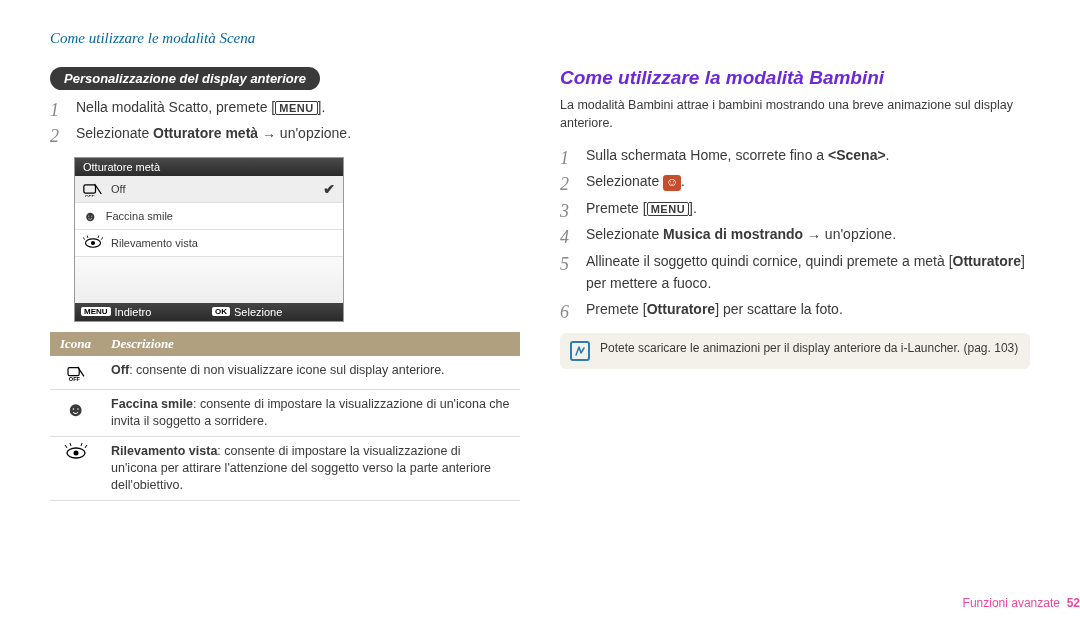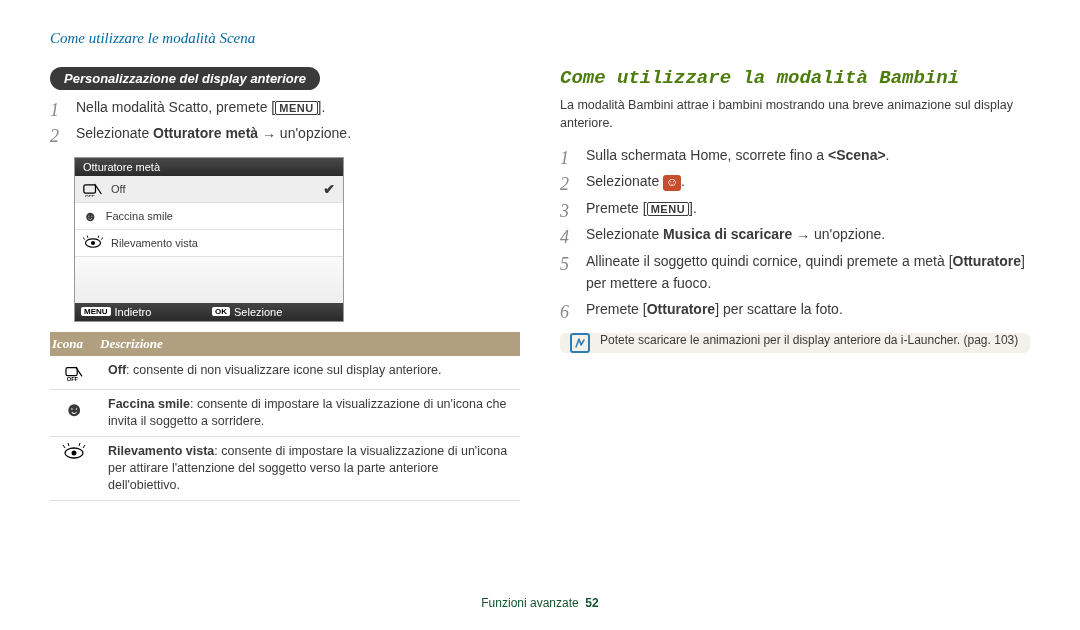--- a/index.html
+++ b/index.html
@@ -139,66 +139,66 @@
     width: 100%;
     font-size: 12.5px;
   }
   .icon-table th {
     background: #b0a080;
     color: #fff;
     font-style: italic;
     font-weight: bold;
     font-family: Georgia, serif;
     text-align: left;
-    padding: 4px 2px;
+    padding: 4px 10px;
     font-size: 13px;
   }
   .icon-table td {
     padding: 6px 10px;
     vertical-align: top;
     border-bottom: 1px solid #ddd;
     line-height: 1.35;
   }
   .icon-table td.icon-cell { width: 48px; text-align:center; font-size:16px; }
 
   .col-title {
-    color: #4d7c0f;
-    font-family: Liberation Mono, monospace;
+    color: #6d28d9;
+    font-family: Liberation Sans, sans-serif;
     font-style: italic;
     font-weight: bold;
     font-size: 19px;
     margin-bottom: 8px;
   }
 
   .info-box {
     background: #f4f1ea;
     border-radius: 6px;
-    padding: 0 10px;
+    padding: 8px 10px;
     display: flex;
     gap: 10px;
     align-items: flex-start;
     font-size: 12px;
     margin-top: 6px;
   }
   .info-icon {
     width: 20px; height: 20px;
     border: 2px solid #2a7db5;
     border-radius: 3px;
     display: flex; align-items:center; justify-content:center;
     flex-shrink: 0;
   }
   .info-icon svg { width: 12px; height: 12px; }
 
   .footer {
     position: absolute;
     bottom: 20px;
     left: 0; right: 0;
-    text-align: center;
+    text-align: right;
     font-size: 12px;
-    color: #14532d;
+    color: #ec4899;
   }
   .footer .pg { font-weight: bold; }
 
   .icon-svg { width: 20px; height: 16px; display:inline-block; vertical-align:middle; }
   .bambini-icon {
     display:inline-block; width:18px; height:16px;
     background:#c64d2e; border-radius:3px; vertical-align:middle;
     position:relative;
   }
   .bambini-icon::after{
@@ -310,21 +310,21 @@
       <li>
         <span>Sulla schermata Home, scorrete fino a </span><span class="strong">&lt;Scena&gt;</span><span>.</span>
       </li>
       <li>
         <span>Selezionate </span><span class="bambini-icon"></span><span>.</span>
       </li>
       <li>
         <span>Premete [</span><span class="menu-label">MENU</span><span>].</span>
       </li>
       <li>
-        <span>Selezionate </span><span class="strong">Musica di scaricare</span><span> → un'opzione.</span>
+        <span>Selezionate </span><span class="strong">Musica di mostrando</span><span> → un'opzione.</span>
       </li>
       <li>
         <span>Allineate il soggetto quindi cornice, quindi premete a metà [</span><span class="strong">Otturatore</span><span>] per mettere a fuoco.</span>
       </li>
       <li>
         <span>Premete [</span><span class="strong">Otturatore</span><span>] per scattare la foto.</span>
       </li>
     </ol>
 
     <div class="info-box">

